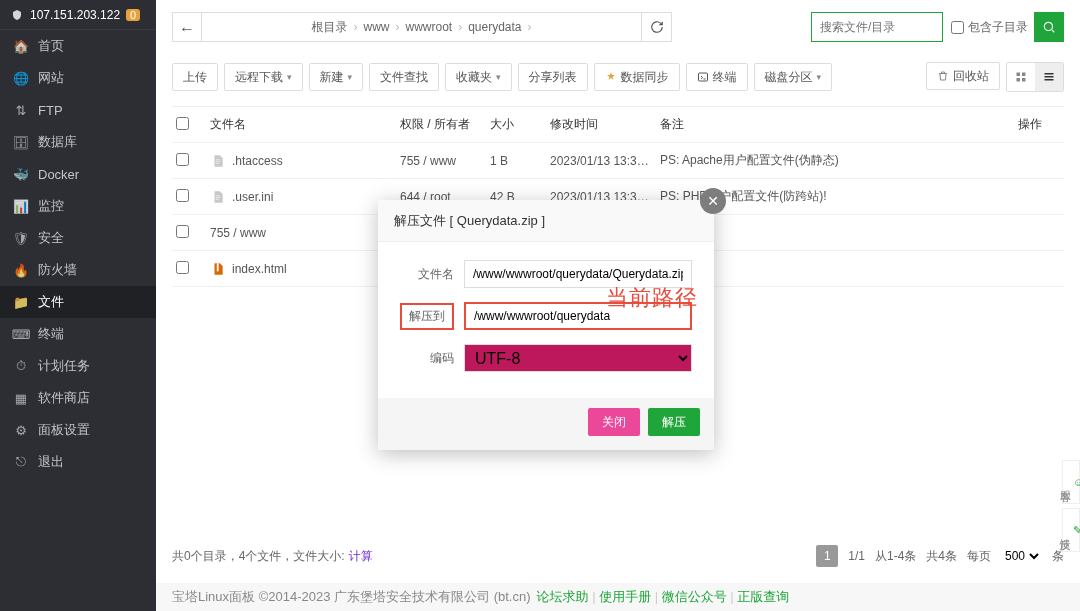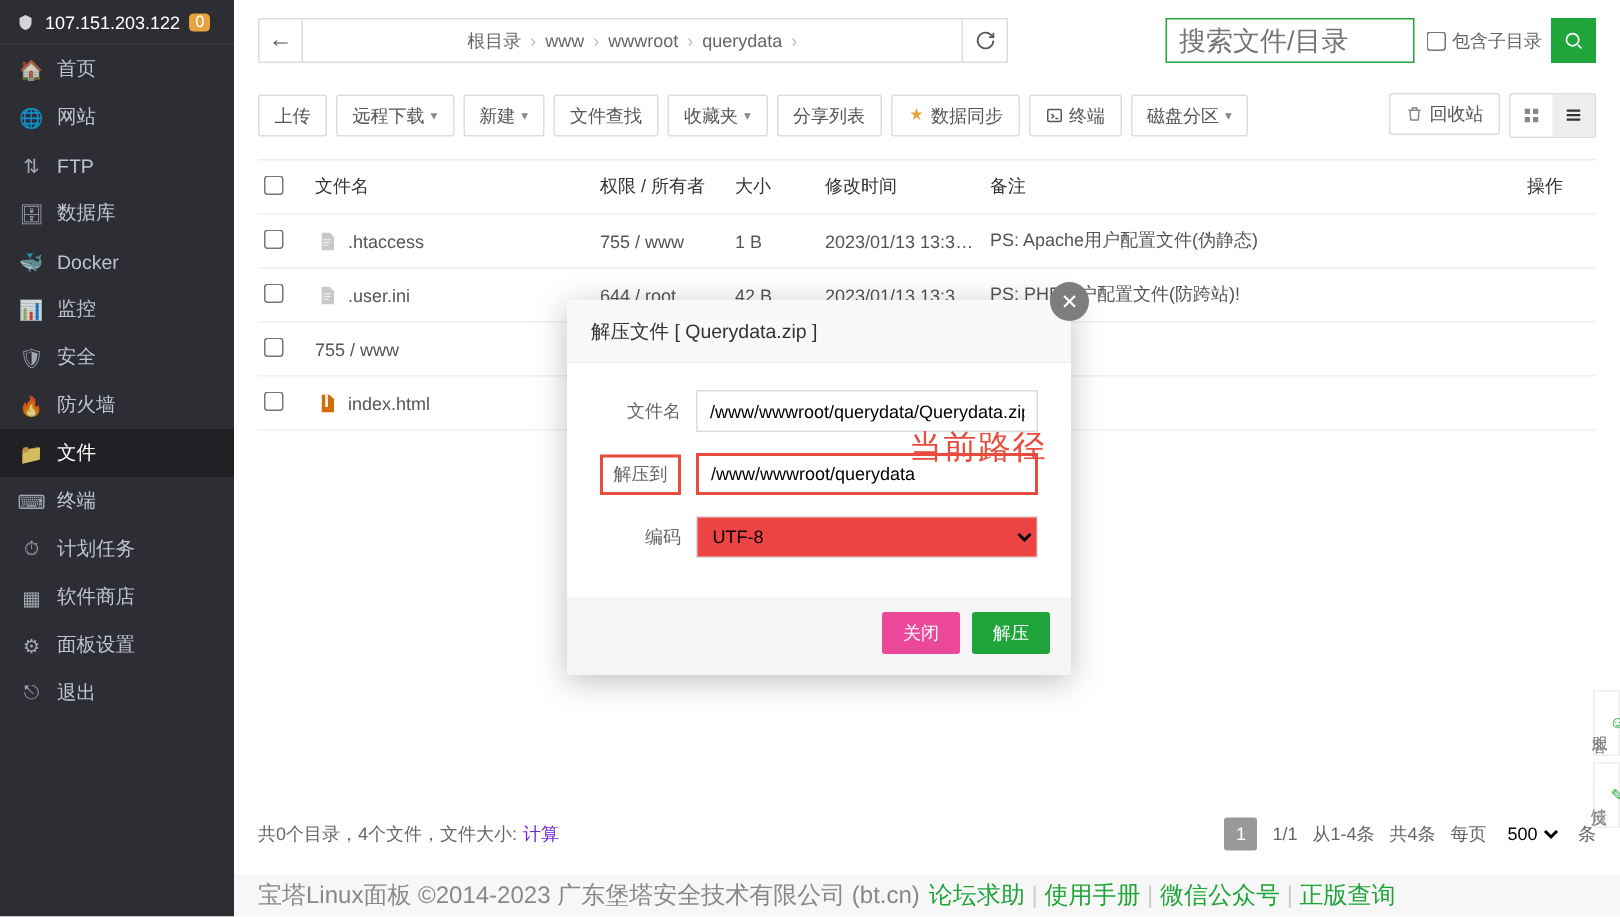--- a/index.html
+++ b/index.html
@@ -16,21 +16,21 @@
   .main { flex:1; display:flex; flex-direction:column; background:#fff; position:relative;}
   .main-inner { padding:12px 16px 0 16px; flex:1; display:flex; flex-direction:column; min-height:0;}
   
   .pathbar { display:flex; align-items:center; gap:0; }
   .back-btn { width:30px; height:30px; border:1px solid #ddd; background:#fff; display:flex; align-items:center; justify-content:center; cursor:pointer; font-size:16px; color:#555;}
   .crumbs { flex:0 0 auto; border:1px solid #ddd; border-left:none; height:30px; display:flex; align-items:center; padding:0 10px; gap:6px; color:#666; width:440px;justify-content:center;}
   .crumb { cursor:pointer; }
   .crumb-sep { color:#bbb; }
   .refresh-btn { width:30px; height:30px; border:1px solid #ddd; border-left:none; background:#fff; display:flex; align-items:center; justify-content:center; cursor:pointer; color:#555;}
   .search-wrap { margin-left:auto; display:flex; align-items:center; }
-  .search-input { width:166px; height:30px; border:1px solid #20a53a; padding:0 8px; outline:none; font-size:18px; color:#666;}
+  .search-input { width:132px; height:30px; border:1px solid #20a53a; padding:0 8px; outline:none; font-size:12px; color:#666;}
   .chk { display:flex; align-items:center; gap:4px; margin-left:8px; color:#666;}
   .chk input { width:13px; height:13px; }
   .search-btn { width:30px; height:30px; background:#20a53a; border:1px solid #20a53a; display:flex; align-items:center; justify-content:center; color:#fff; cursor:pointer; margin-left:6px;}
   
   .toolbar { display:flex; align-items:center; gap:6px; margin-top:20px; }
   .tbtn { height:28px; padding:0 10px; border:1px solid #ddd; background:#fff; display:flex; align-items:center; gap:4px; cursor:pointer; color:#555; font-size:12px; border-radius:2px;}
   .tbtn .car { font-size:9px; color:#888;}
   .tbtn.green-ico { color:#555; } .tbtn.green-ico svg { color:#e6a23c;}
   .toolbar-right { margin-left:auto; display:flex; gap:6px;}
   .view-toggle { display:flex; border:1px solid #ddd; border-radius:2px; overflow:hidden;}
@@ -48,35 +48,35 @@
   .fileico.txt { color:#b4b4b4;}
   .th-ops { text-align:right; padding-right:12px;}
   input[type=checkbox]{ cursor:pointer;}
   
   .statusbar { padding:12px 16px 16px; display:flex; align-items:center; color:#666;}
   .statusbar .calc { color:#6d28d9; margin-left:4px; cursor:pointer;}
   .pager { margin-left:auto; display:flex; align-items:center; gap:10px;}
   .pager .pg { width:22px; height:22px; background:#999; color:#fff; display:flex; align-items:center; justify-content:center; border-radius:2px;}
   .pager select { border:none; background:transparent; font-size:12px;}
   
-  .bottom { height:28px; background:#f7f7f7; display:flex; align-items:center; padding:0 16px; font-size:16px; color:#888; gap:6px;}
+  .bottom { height:28px; background:#f7f7f7; display:flex; align-items:center; padding:0 16px; font-size:13px; color:#888; gap:6px;}
   .bottom a { color:#20a53a; cursor:pointer; text-decoration:none;}
   .bottom .divider { color:#ccc;}
   
   .overlay { position:absolute; inset:0; background:transparent;}
   .modal { position:absolute; left:378px; top:200px; width:336px; background:#fff; box-shadow:0 4px 20px rgba(0,0,0,.25);}
   .modal-title { height:42px; display:flex; align-items:center; padding:0 16px; font-size:13px; color:#333; border-bottom:1px solid #eee; background:#f9f9f9;}
   .modal-close { position:absolute; right:-12px; top:-12px; width:26px; height:26px; border-radius:50%; background:#7d7d7d; color:#fff; display:flex; align-items:center; justify-content:center; cursor:pointer; font-size:14px;}
   .modal-body { padding:18px 22px 6px;}
   .frow { display:flex; align-items:center; margin-bottom:14px; gap:10px;}
   .flabel { width:54px; text-align:right; color:#666; font-size:12px;}
   .frow.hl .flabel { border:2px solid #e74c3c; padding:3px 2px; width:54px; text-align:center;}
   .finput { flex:1; height:28px; border:1px solid #ddd; padding:0 8px; font-size:12px; outline:none;}
   .frow.hl .finput { border:2px solid #e74c3c; height:28px;}
-  .fselect { flex:1; height:28px; border:1px solid #ddd; padding:0 6px; font-size:12px; background:#ef4444;}
+  .fselect { flex:1; height:28px; border:1px solid #ddd; padding:0 6px; font-size:16px; background:#be185d;}
   .modal-foot { padding:10px 14px 14px; display:flex; justify-content:flex-end; gap:8px; background:#f5f5f5; margin-top:6px;}
   .btn { height:28px; padding:0 14px; border:none; border-radius:2px; cursor:pointer; font-size:12px;}
   .btn-default { background:#ec4899; color:#fff;}
   .btn-primary { background:#20a53a; color:#fff;}
   .annot { position:absolute; left:606px; top:283px; color:#e74c3c; font-size:22px; font-weight:500; pointer-events:none; letter-spacing:1px;}
   
   .right-float { position:absolute; right:0; top:460px; width:18px; display:flex; flex-direction:column; gap:4px;}
   .rf-item { background:#fff; border:1px solid #eee; height:44px; display:flex; flex-direction:column; align-items:center; justify-content:center; font-size:11px; color:#888; cursor:pointer; writing-mode:vertical-rl; padding:4px 0;}
   .rf-green { color:#20a53a;}
 </style>

